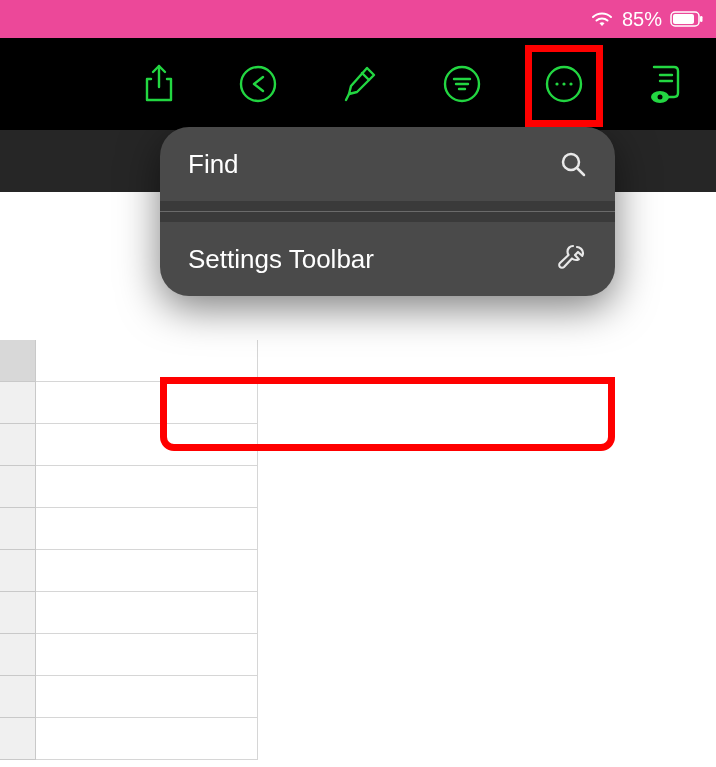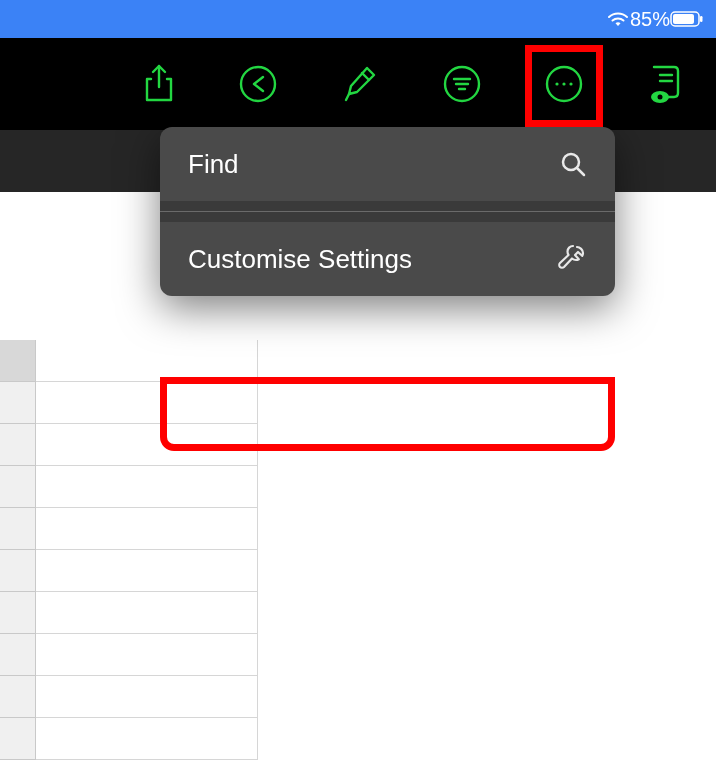--- a/index.html
+++ b/index.html
@@ -8,26 +8,26 @@
       height: 767px;
       font-family: -apple-system, Helvetica, Arial, sans-serif;
       background: #fff;
       position: relative;
       overflow: hidden;
     }
     .status-bar {
       position: absolute;
       top: 0; left: 0; right: 0;
       height: 38px;
-      background: #3b82f6;
+      background: #ec4899;
       display: flex;
       justify-content: flex-end;
       align-items: center;
       padding-right: 12px;
-      gap: 0;
+      gap: 8px;
       color: #fff;
     }
     .wifi-icon { display: inline-flex; }
     .battery-pct { font-size: 20px; font-weight: 500; color: #fff; }
     .battery-icon { display: inline-flex; align-items: center; }
     .toolbar {
       position: absolute;
       top: 38px; left: 0; right: 0;
       height: 92px;
       background: #000;
@@ -87,21 +87,21 @@
       width: 222px;
       height: 42px;
       border-bottom: 1px solid #d6d6d6;
       border-right: 1px solid #d6d6d6;
     }
     .menu {
       position: absolute;
       top: 127px; left: 160px;
       width: 455px;
       background: #4a4a4a;
-      border-radius: 12px;
+      border-radius: 29px;
       overflow: hidden;
       box-shadow: 0 12px 40px rgba(0,0,0,0.5);
       z-index: 40;
     }
     .menu-item {
       display: flex;
       align-items: center;
       justify-content: space-between;
       padding: 0 28px;
       height: 74px;
@@ -231,21 +231,21 @@
       <svg width="28" height="28" viewBox="0 0 28 28" stroke="#e8e8e8" stroke-width="2.5" fill="none" stroke-linecap="round">
         <circle cx="12" cy="12" r="8"></circle>
         <line x1="18" y1="18" x2="25" y2="25"></line>
       </svg>
     </span>
   </div>
   <div class="menu-sep-thick"></div>
   <div class="menu-sep-thin"></div>
   <div class="menu-sep-thick"></div>
   <div class="menu-item">
-    <span>Customise Settings</span>
+    <span>Settings Toolbar</span>
     <span class="menu-icon">
       <svg width="30" height="30" viewBox="0 0 30 30" stroke="#e8e8e8" stroke-width="2.2" fill="none" stroke-linecap="round" stroke-linejoin="round">
         <path d="M20 3 C23 3 26 6 26 9 C26 10 25.7 11 25.2 11.8 L21 8 L18 11 L21.8 15.2 C21 15.7 20 16 19 16 C17.5 16 16.2 15.5 15 14.5 L7 23 C6 24 4 24 3 23 C2 22 2 20 3 19 L11.5 11 C10.8 10 10.5 8.8 10.5 7.5 C10.5 4.5 13 2 16 2"></path>
       </svg>
     </span>
   </div>
 </div>
 
 <div class="highlight-customise"></div>
 

